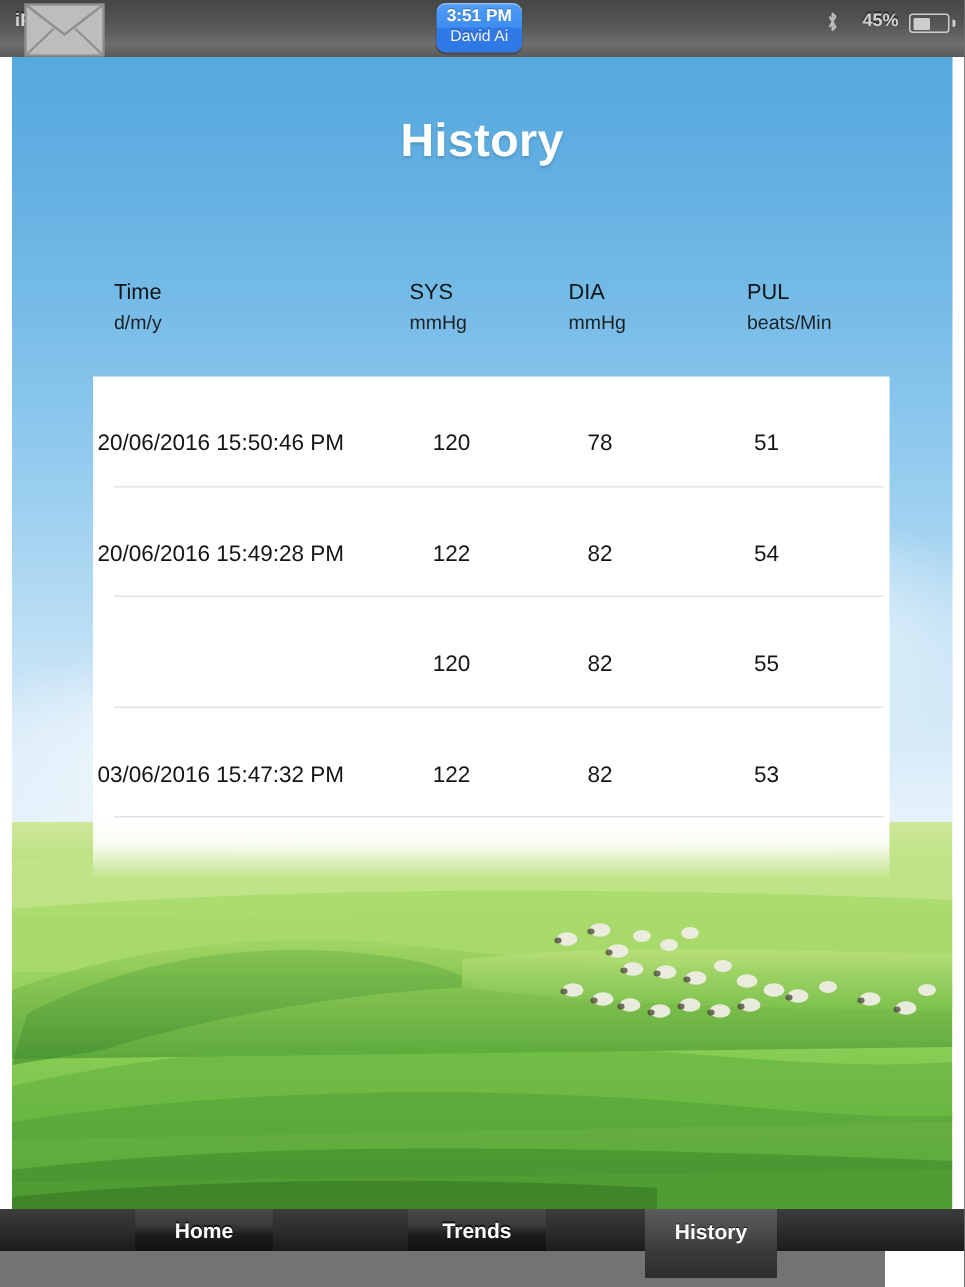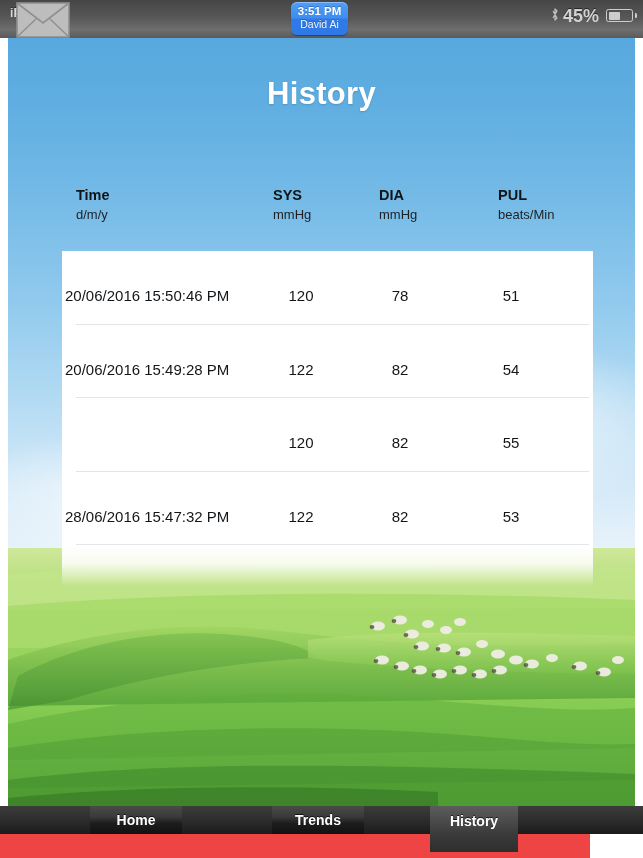--- a/index.html
+++ b/index.html
@@ -69,21 +69,21 @@
     right: 84px;
     top: 7px;
     width: 8px;
     height: 15px;
   }
   .sb-battery-pct {
     position: absolute;
     right: 44px;
     top: 6px;
     color: #d2d2d2;
-    font-size: 18px;
+    font-size: 12px;
     font-weight: bold;
     text-shadow: 0 -1px 0 rgba(0,0,0,0.5);
   }
   .sb-battery {
     position: absolute;
     right: 10px;
     top: 9px;
     width: 27px;
     height: 13px;
     border: 1.5px solid #cdcdcd;
@@ -216,21 +216,21 @@
     z-index: 8;
   }
   .hcell {
     position: absolute;
     top: 0;
   }
   .hcell .h-main {
     display: block;
     color: #111418;
     font-size: 14.5px;
-    font-weight: bold;
+    font-weight: normal;
     line-height: 19px;
   }
   .hcell .h-sub {
     display: block;
     color: #1d2125;
     font-size: 13px;
     line-height: 20px;
   }
   .hcell.c-time { left: 76px; }
   .hcell.c-sys  { left: 273px; }
@@ -270,21 +270,21 @@
   .cell.c-dia  { left: 379px; width: 42px; text-align: center; }
   .cell.c-pul  { left: 490px; width: 42px; text-align: center; }
 
   
   #tabbar {
     position: absolute;
     left: 0;
     top: 806px;
     width: 590px;
     height: 52px;
-    background: #ef4444;
+    background: #737373;
     z-index: 50;
   }
   #tabbar-top {
     position: absolute;
     left: 0; top: 0;
     width: 643px;
     height: 28px;
     background: linear-gradient(to bottom, #3c3c3c 0%, #2b2b2b 55%, #1b1b1b 100%);
   }
   .tab {
@@ -474,21 +474,21 @@
         <span class="cell c-pul">54</span>
         <span class="row-sep"></span>
       </div>
       <div class="row">
         <span class="cell c-sys">120</span>
         <span class="cell c-dia">82</span>
         <span class="cell c-pul">55</span>
         <span class="row-sep"></span>
       </div>
       <div class="row">
-        <span class="cell c-time">28/06/2016 15:47:32 PM</span>
+        <span class="cell c-time">03/06/2016 15:47:32 PM</span>
         <span class="cell c-sys">122</span>
         <span class="cell c-dia">82</span>
         <span class="cell c-pul">53</span>
         <span class="row-sep"></span>
       </div>
     </div>
 
   </div>
 
   <div id="tabbar">

